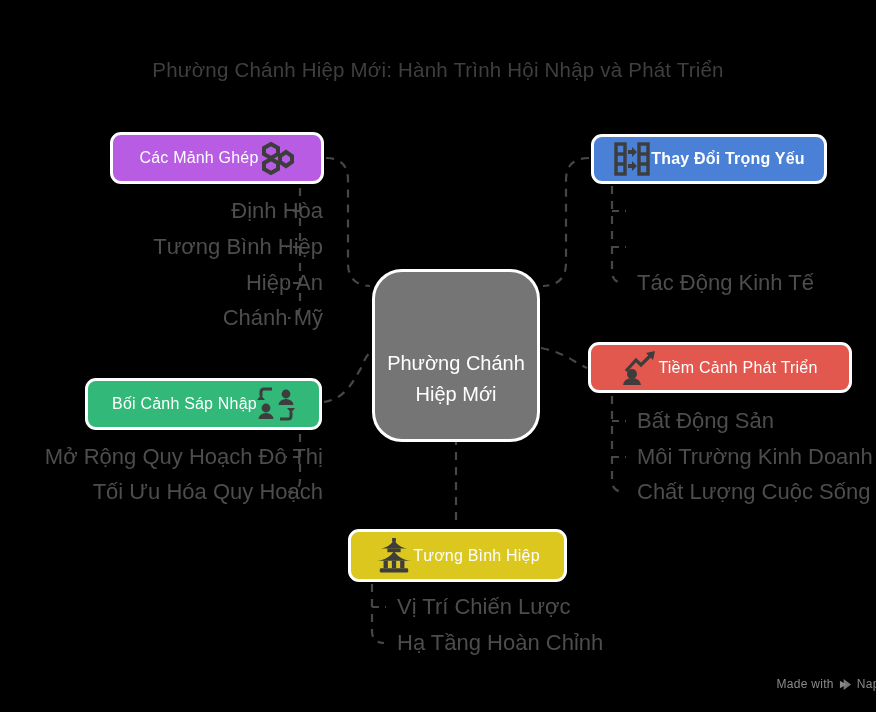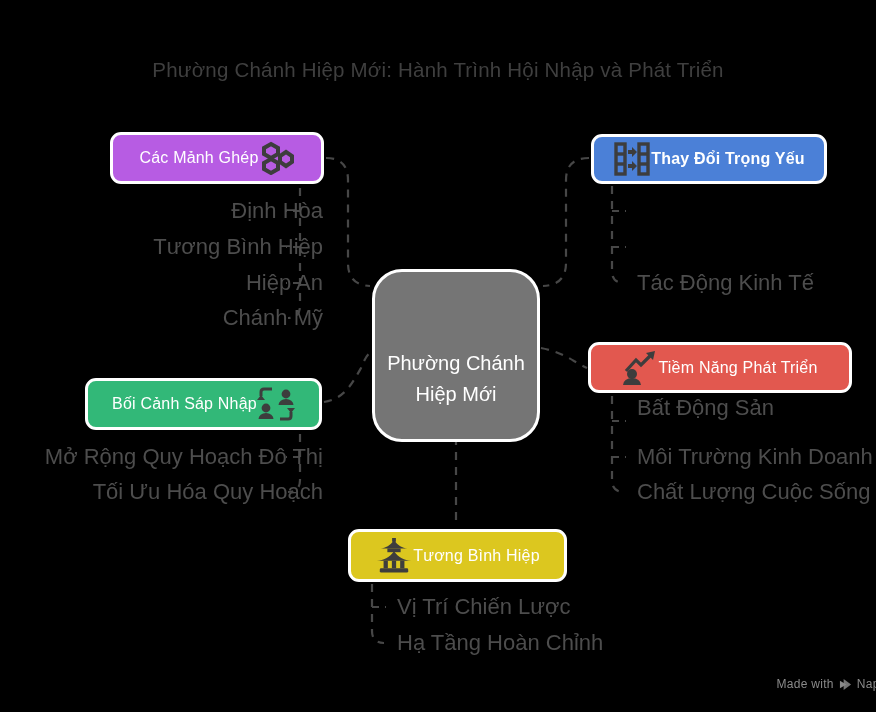--- a/index.html
+++ b/index.html
@@ -141,21 +141,21 @@
         <g fill="none" stroke="#3d3d3d" stroke-width="3.2">
           <path d="M4 21 L14 10 L19 15 L28 6"></path>
         </g>
         <g fill="#3d3d3d">
           <path d="M24 3 L33 1 L31 10 Z"></path>
           <circle cx="10" cy="24" r="5"></circle>
           <path d="M1 35 a9 7 0 0 1 18 0 Z"></path>
         </g>
       </svg>
     </span>
-    <span>Tiềm Năng Phát Triển</span>
+    <span>Tiềm Cảnh Phát Triển</span>
   </div>
 
   <div class="node n-yellow" style="background: rgb(220, 199, 31);">
     <span class="icon">
       <svg width="38" height="36" viewBox="0 0 40 38">
         <g fill="#3d3d3d">
           <rect x="18" y="0" width="4" height="4"></rect>
           <path d="M20 2 C16 8 11 10.5 6 11 L34 11 C29 10.5 24 8 20 2 Z"></path>
           <rect x="13" y="11" width="14" height="4"></rect>
           <path d="M20 14 C15 21 9 23.5 2 24 L38 24 C31 23.5 25 21 20 14 Z"></path>
@@ -172,21 +172,21 @@
   <div class="item right-align" style="top:199px">Định Hòa</div>
   <div class="item right-align" style="top:235px">Tương Bình Hiệp</div>
   <div class="item right-align" style="top:271px">Hiệp An</div>
   <div class="item right-align" style="top:306px">Chánh Mỹ</div>
 
   <div class="item left-align" style="top:271px">Tác Động Kinh Tế</div>
 
   <div class="item right-align" style="top:445px">Mở Rộng Quy Hoạch Đô Thị</div>
   <div class="item right-align" style="top:480px">Tối Ưu Hóa Quy Hoạch</div>
 
-  <div class="item left-align" style="top:396px">Bất Động Sản</div>
+  <div class="item left-align" style="top:409px">Bất Động Sản</div>
   <div class="item left-align" style="top:445px">Môi Trường Kinh Doanh</div>
   <div class="item bottom-align" style="top:595px">Vị Trí Chiến Lược</div>
 
   <div class="item left-align" style="top:480px">Chất Lượng Cuộc Sống</div>
   <div class="item bottom-align" style="top:631px">Hạ Tầng Hoàn Chỉnh</div>
 
   <div class="footer">
     <span>Made with</span>
     <span style="display:flex;">
       <svg width="13" height="13" viewBox="0 0 14 14">

